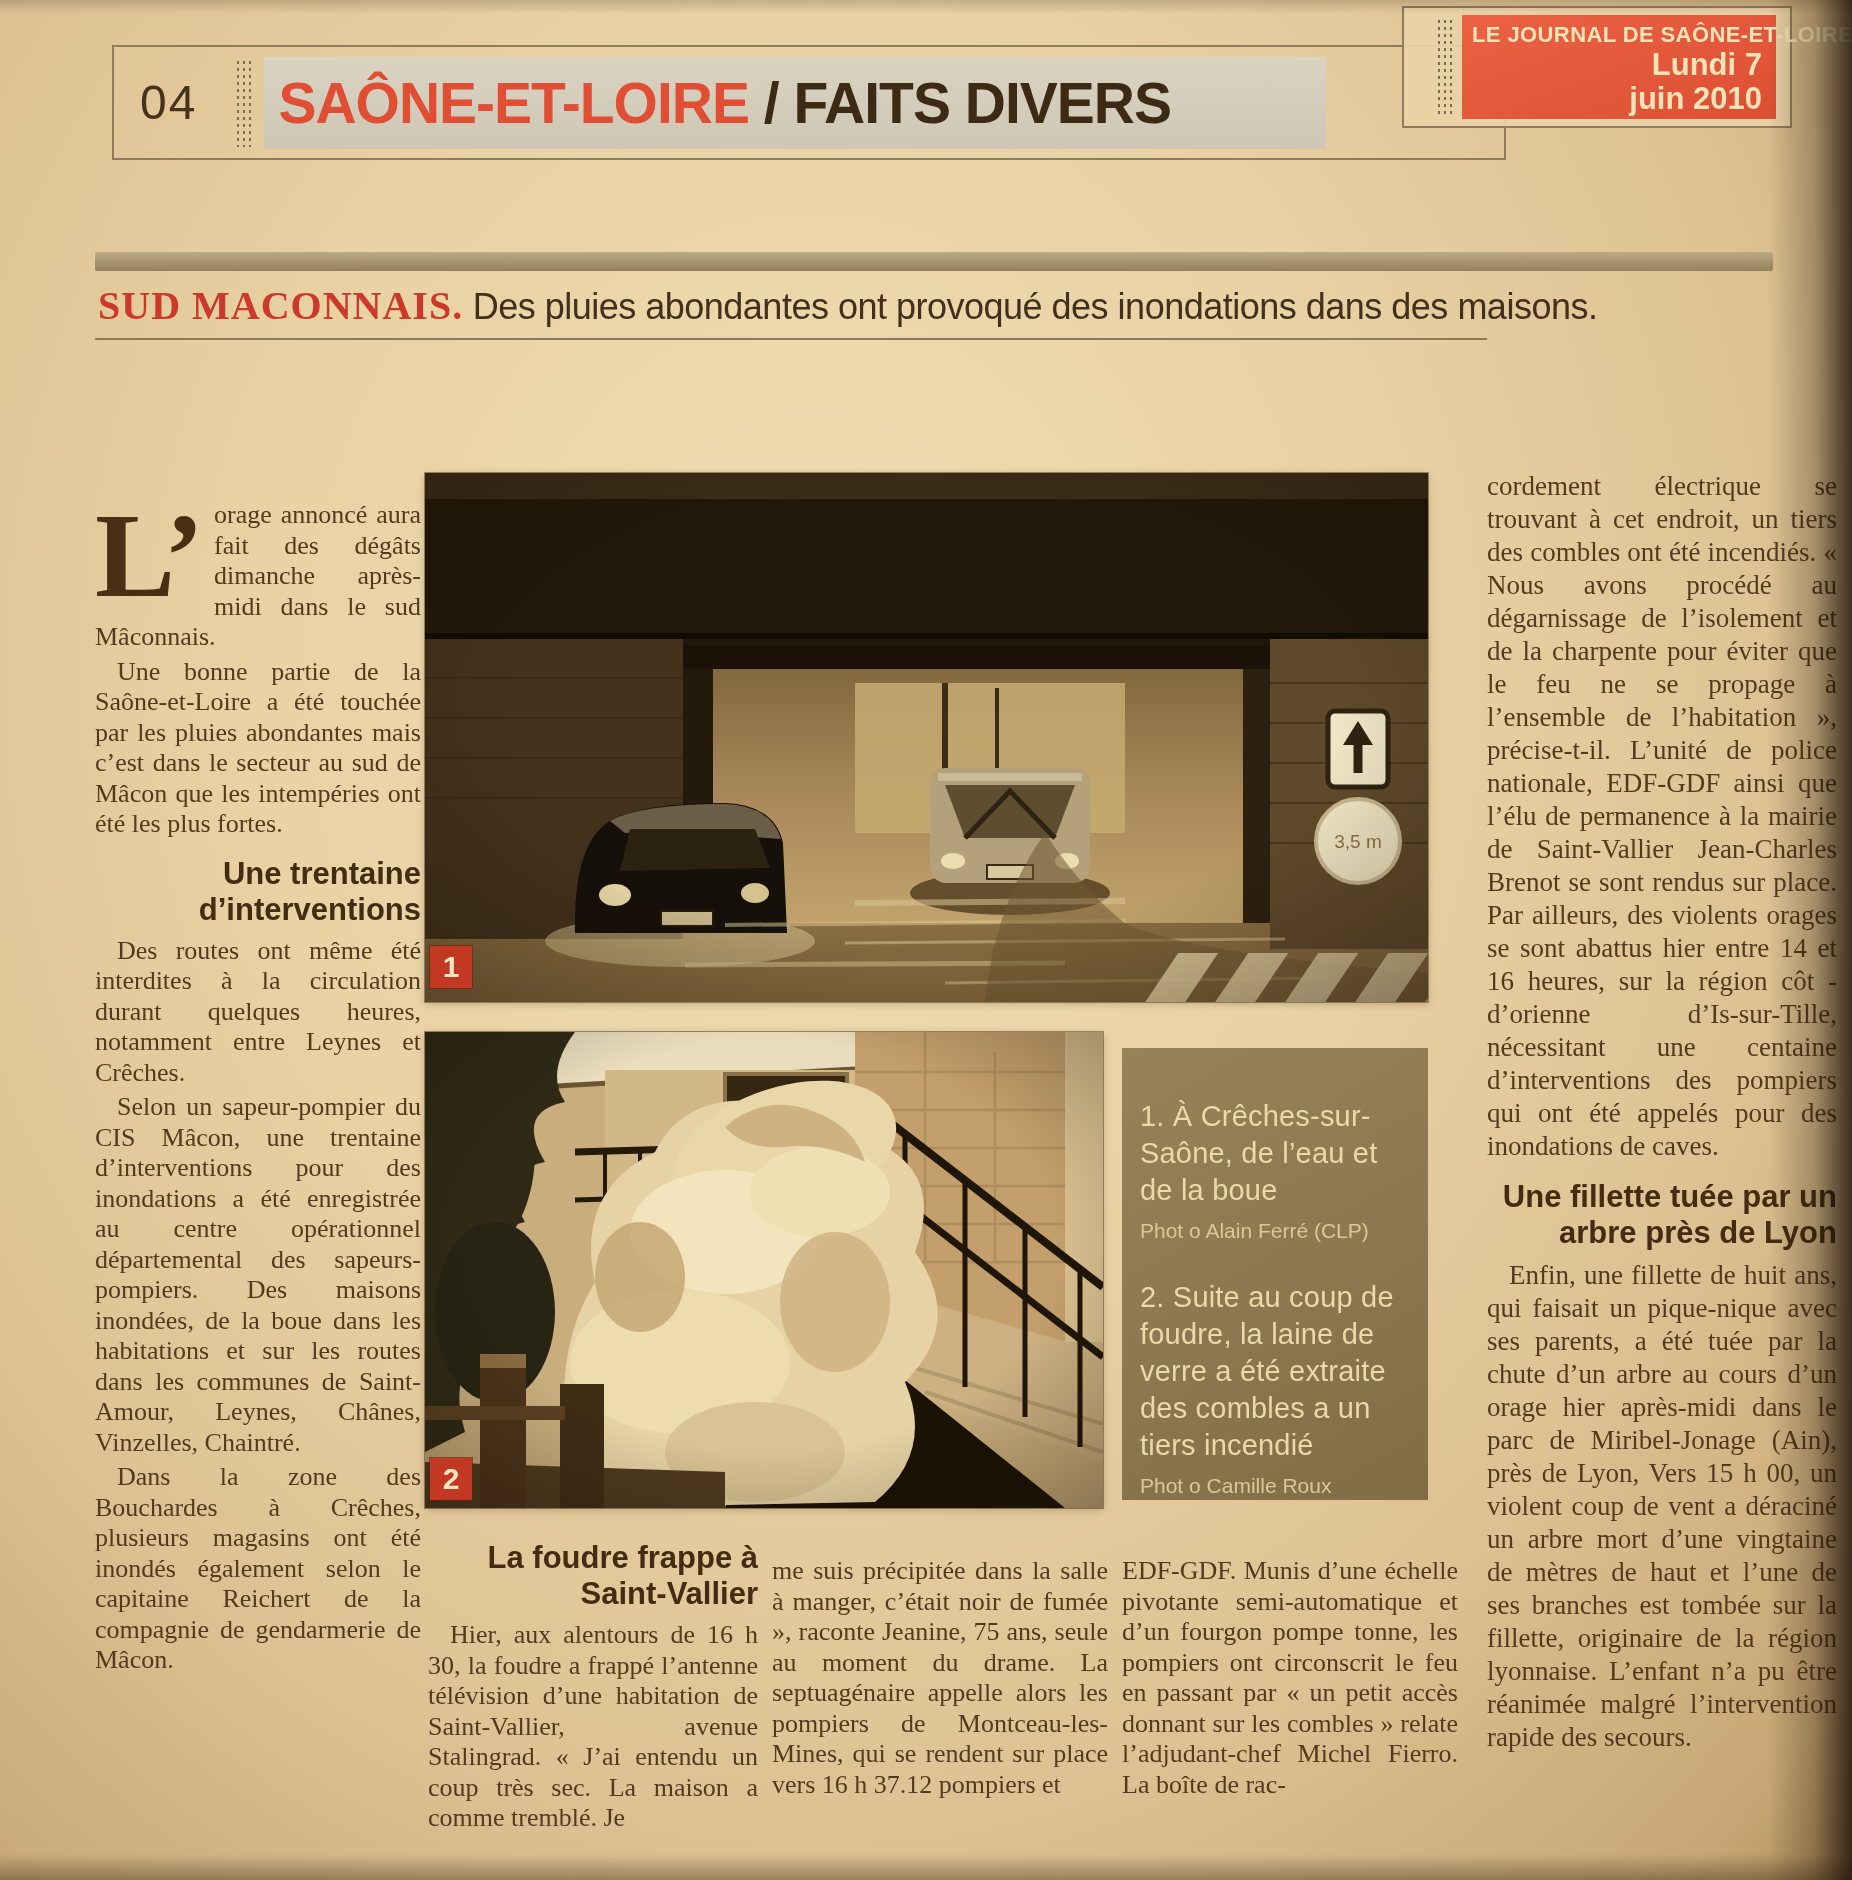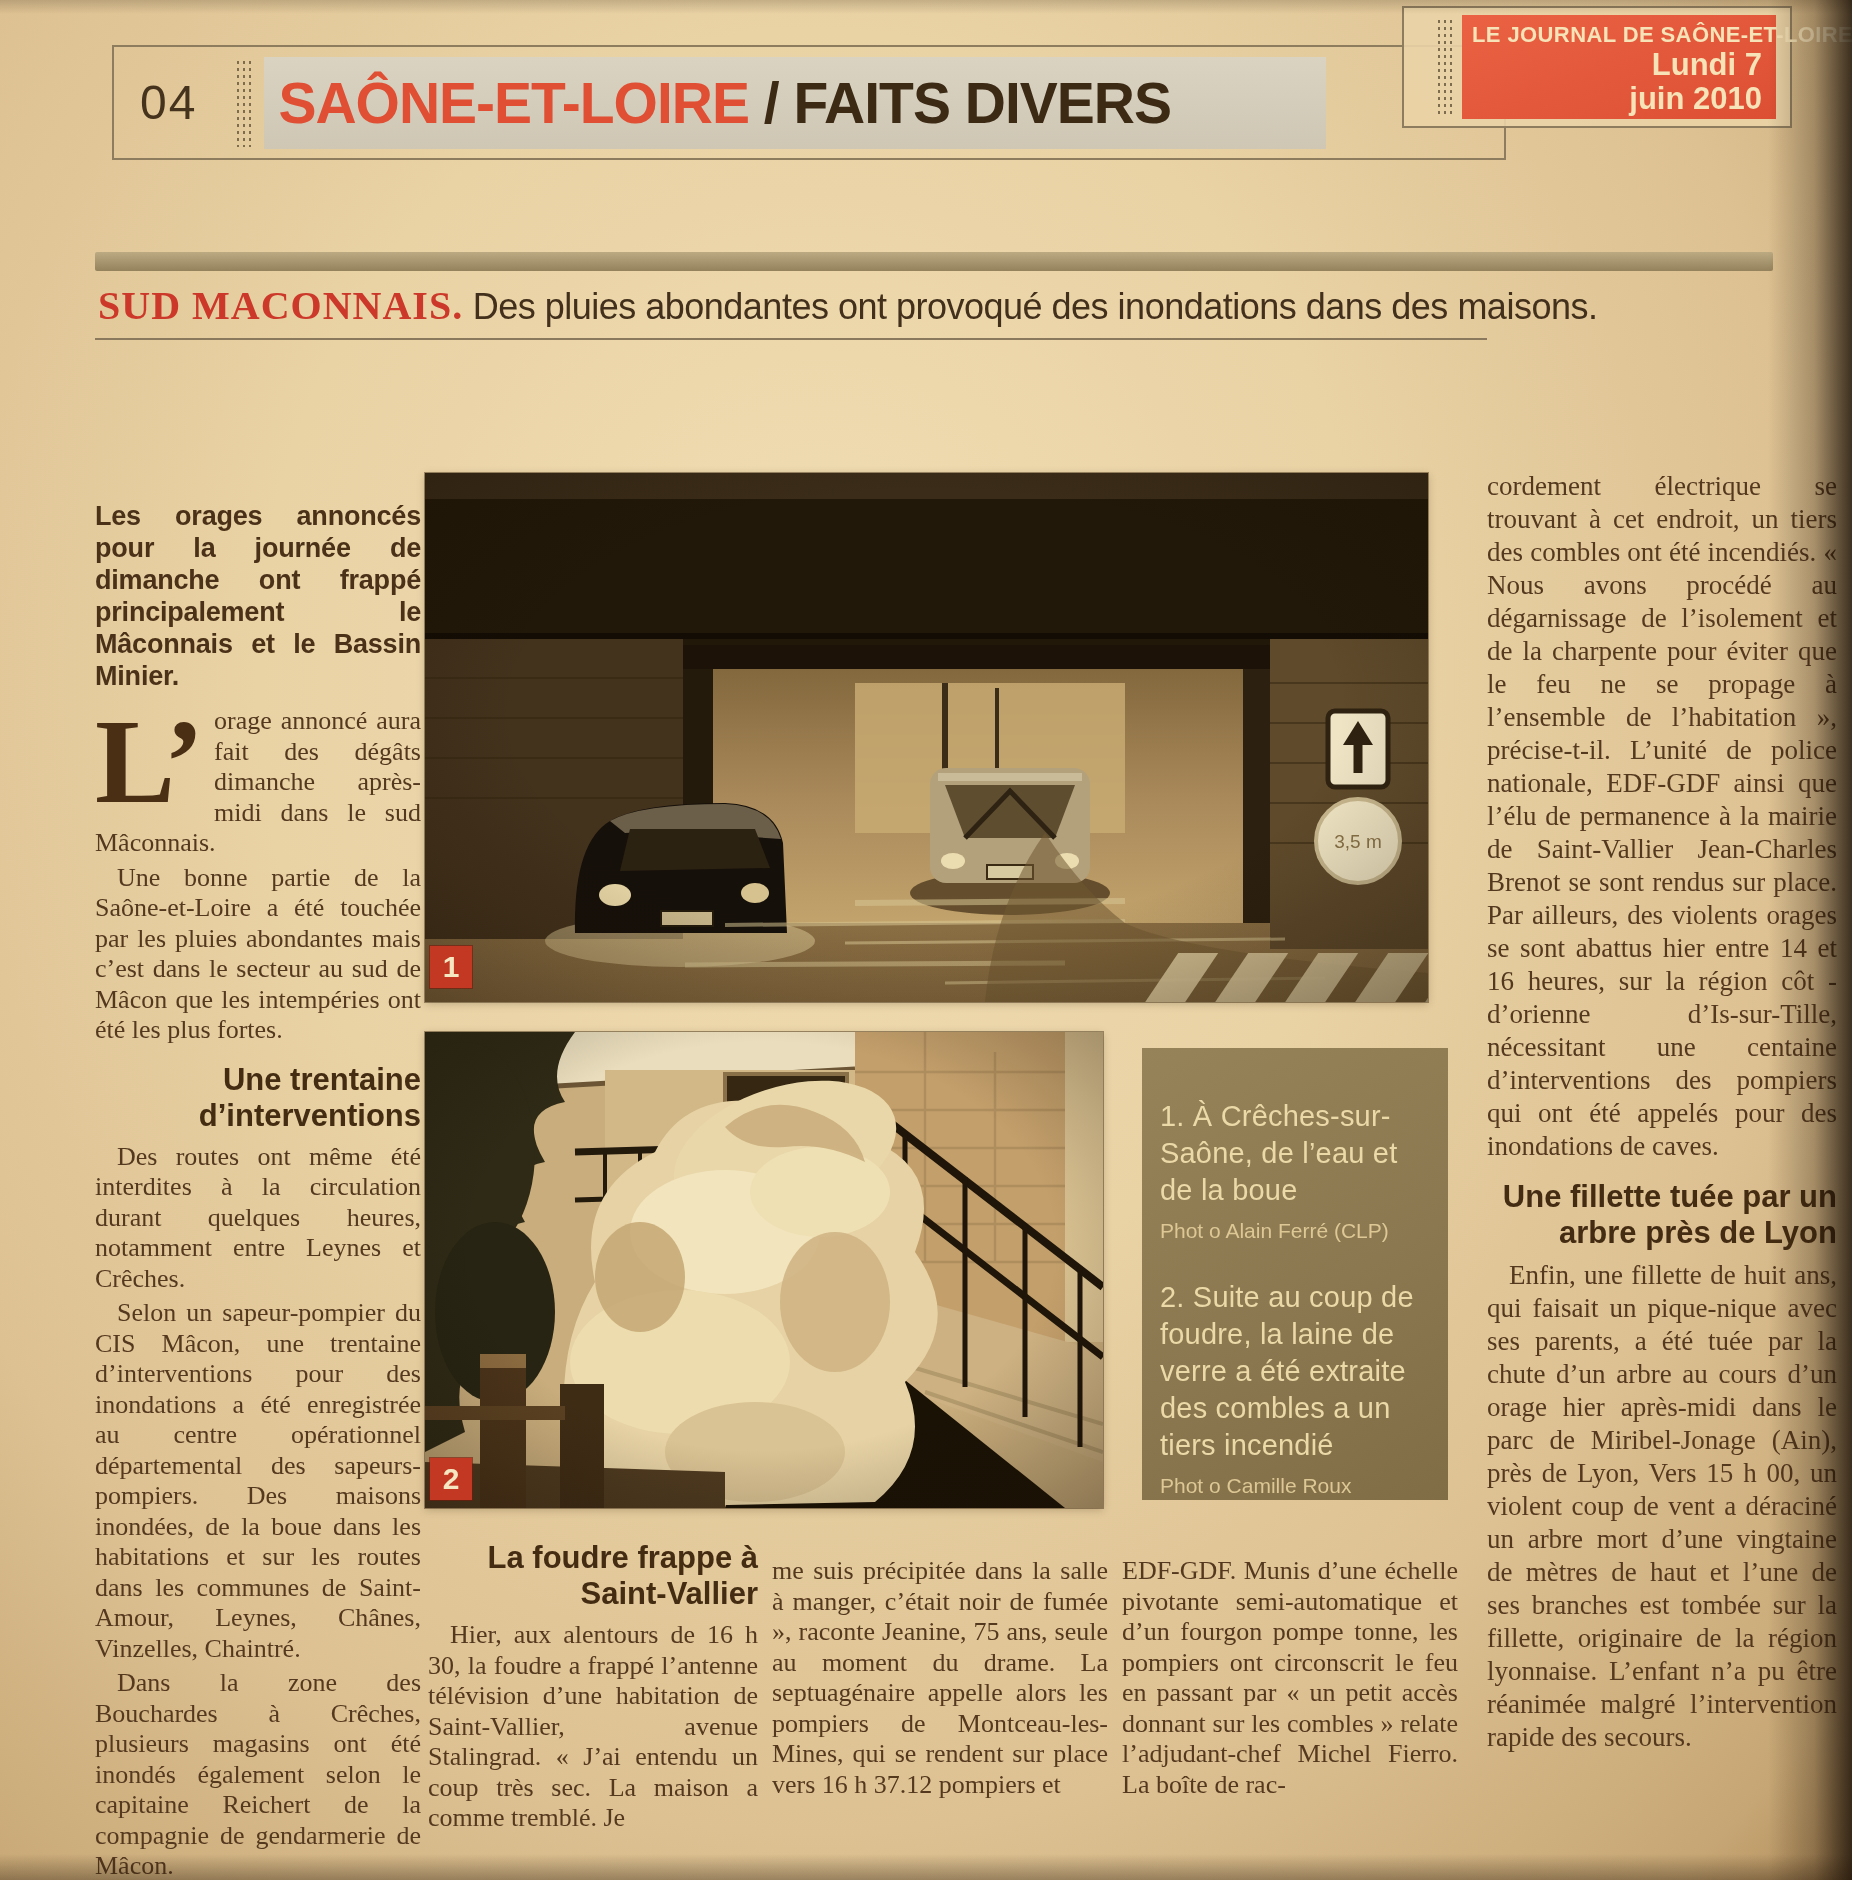--- a/index.html
+++ b/index.html
@@ -58,21 +58,21 @@
 
   
   .photo{position:absolute;box-shadow:0 0 0 1px rgba(60,40,15,.45), 0 2px 8px rgba(60,40,15,.25);}
   .photo svg{display:block;}
   .badge{position:absolute;left:5px;width:42px;height:42px;background:#c23823;color:#f5e7c2;
     font:700 30px/42px "Liberation Sans",sans-serif;text-align:center;box-shadow:0 0 0 1px rgba(120,25,10,.6);}
 
   
   .caption-box{position:absolute;left:1122px;top:1048px;width:306px;height:452px;box-sizing:border-box;
     background:linear-gradient(150deg,#968359 0%,#8b7850 55%,#806d46 100%);
-    color:#ecd9a8;font-family:"Liberation Sans",sans-serif;padding:50px 20px 0 18px;margin-left:20px;}
+    color:#ecd9a8;font-family:"Liberation Sans",sans-serif;padding:50px 20px 0 18px;}
   .cap-title{font-size:29px;line-height:37px;margin:0 0 10px 0;letter-spacing:.2px;}
   .cap-credit{font-size:21px;margin:0 0 36px 0;color:#dcc795;}
 
   .sign-text{font:400 19px "Liberation Sans",sans-serif;fill:#8a7348;}
 </style>
 </head>
 <body>
 
 <div class="page">
 
@@ -97,21 +97,20 @@
 
   <div class="band-rule"></div>
 
   <div class="kicker">
     <span class="kicker-label">SUD MACONNAIS.</span><span class="kicker-text"> Des pluies abondantes ont provoqué des inondations dans des maisons.</span>
   </div>
   <div class="kicker-rule"></div>
 
 
   <div class="col" style="left:95px;top:500px;width:326px;">
-    <p class="lead-p">Les orages annoncés pour la journée de dimanche ont frappé principalement le Mâconnais et le Bassin Minier.</p>
     <p class="serif-p noindent"><span class="dropcap">L’</span><span>orage annoncé aura fait des dégâts dimanche après-midi dans le sud Mâconnais.</span></p>
     <p class="serif-p">Une bonne partie de la Saône-et-Loire a été touchée par les pluies abondantes mais c’est dans le secteur au sud de Mâcon que les intempéries ont été les plus fortes.</p>
     <div class="subhead">Une trentaine d’interventions</div>
     <p class="serif-p">Des routes ont même été interdites à la circulation durant quelques heures, notamment entre Leynes et Crêches.</p>
     <p class="serif-p">Selon un sapeur-pompier du CIS Mâcon, une trentaine d’interventions pour des inondations a été enregistrée au centre opérationnel départemental des sapeurs-pompiers. Des maisons inondées, de la boue dans les habitations et sur les routes dans les communes de Saint-Amour, Leynes, Chânes, Vinzelles, Chaintré.</p>
     <p class="serif-p">Dans la zone des Bouchardes à Crêches, plusieurs magasins ont été inondés également selon le capitaine Reichert de la compagnie de gendarmerie de Mâcon.</p>
   </div>
 
   <div class="photo" style="left:425px;top:473px;width:1003px;height:529px;">
     <svg width="1003" height="529" viewBox="0 0 1003 529">

